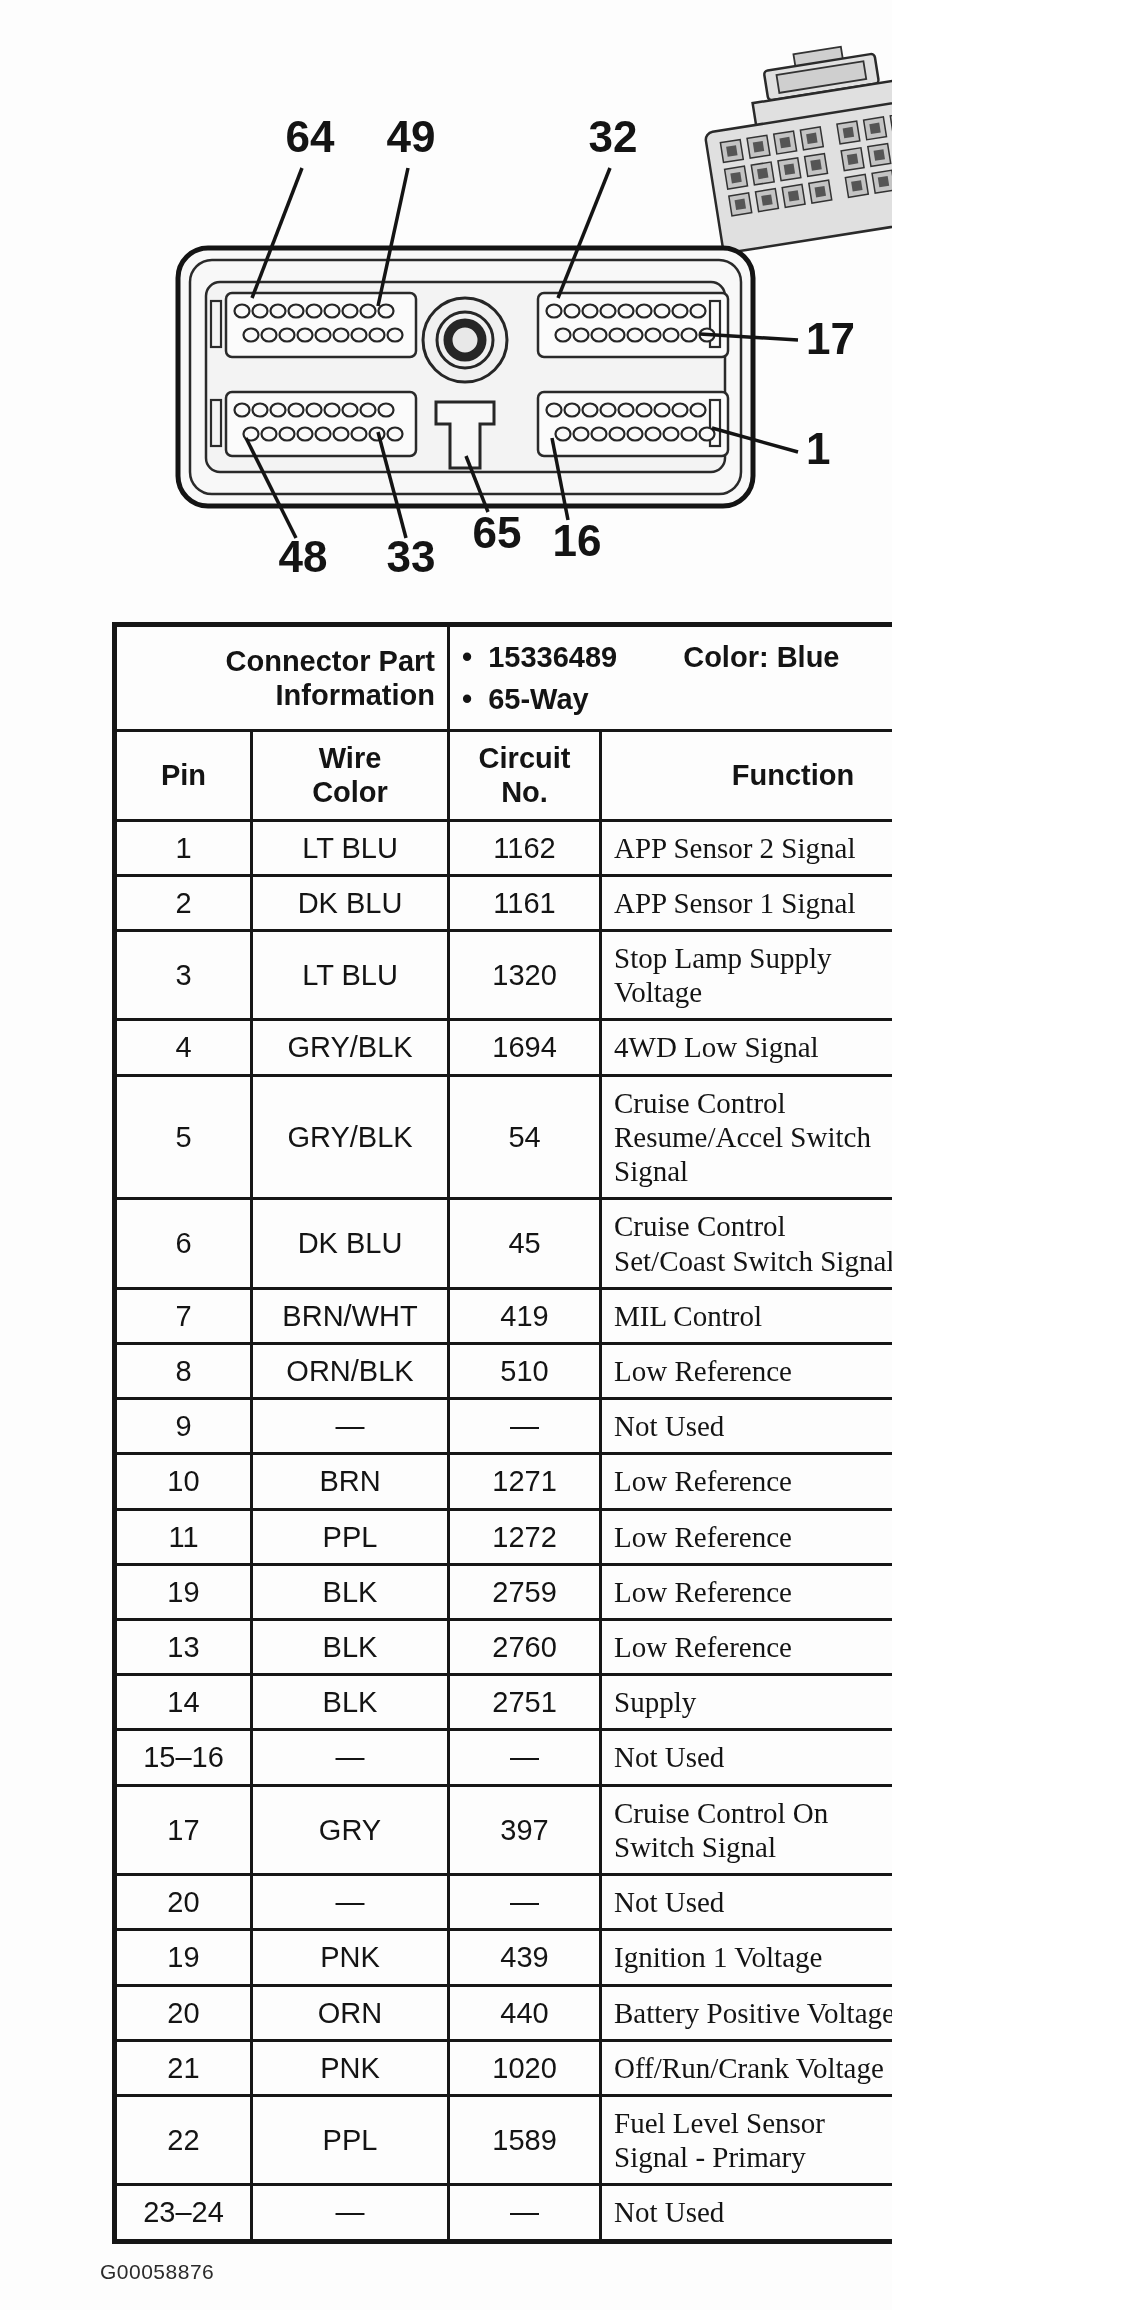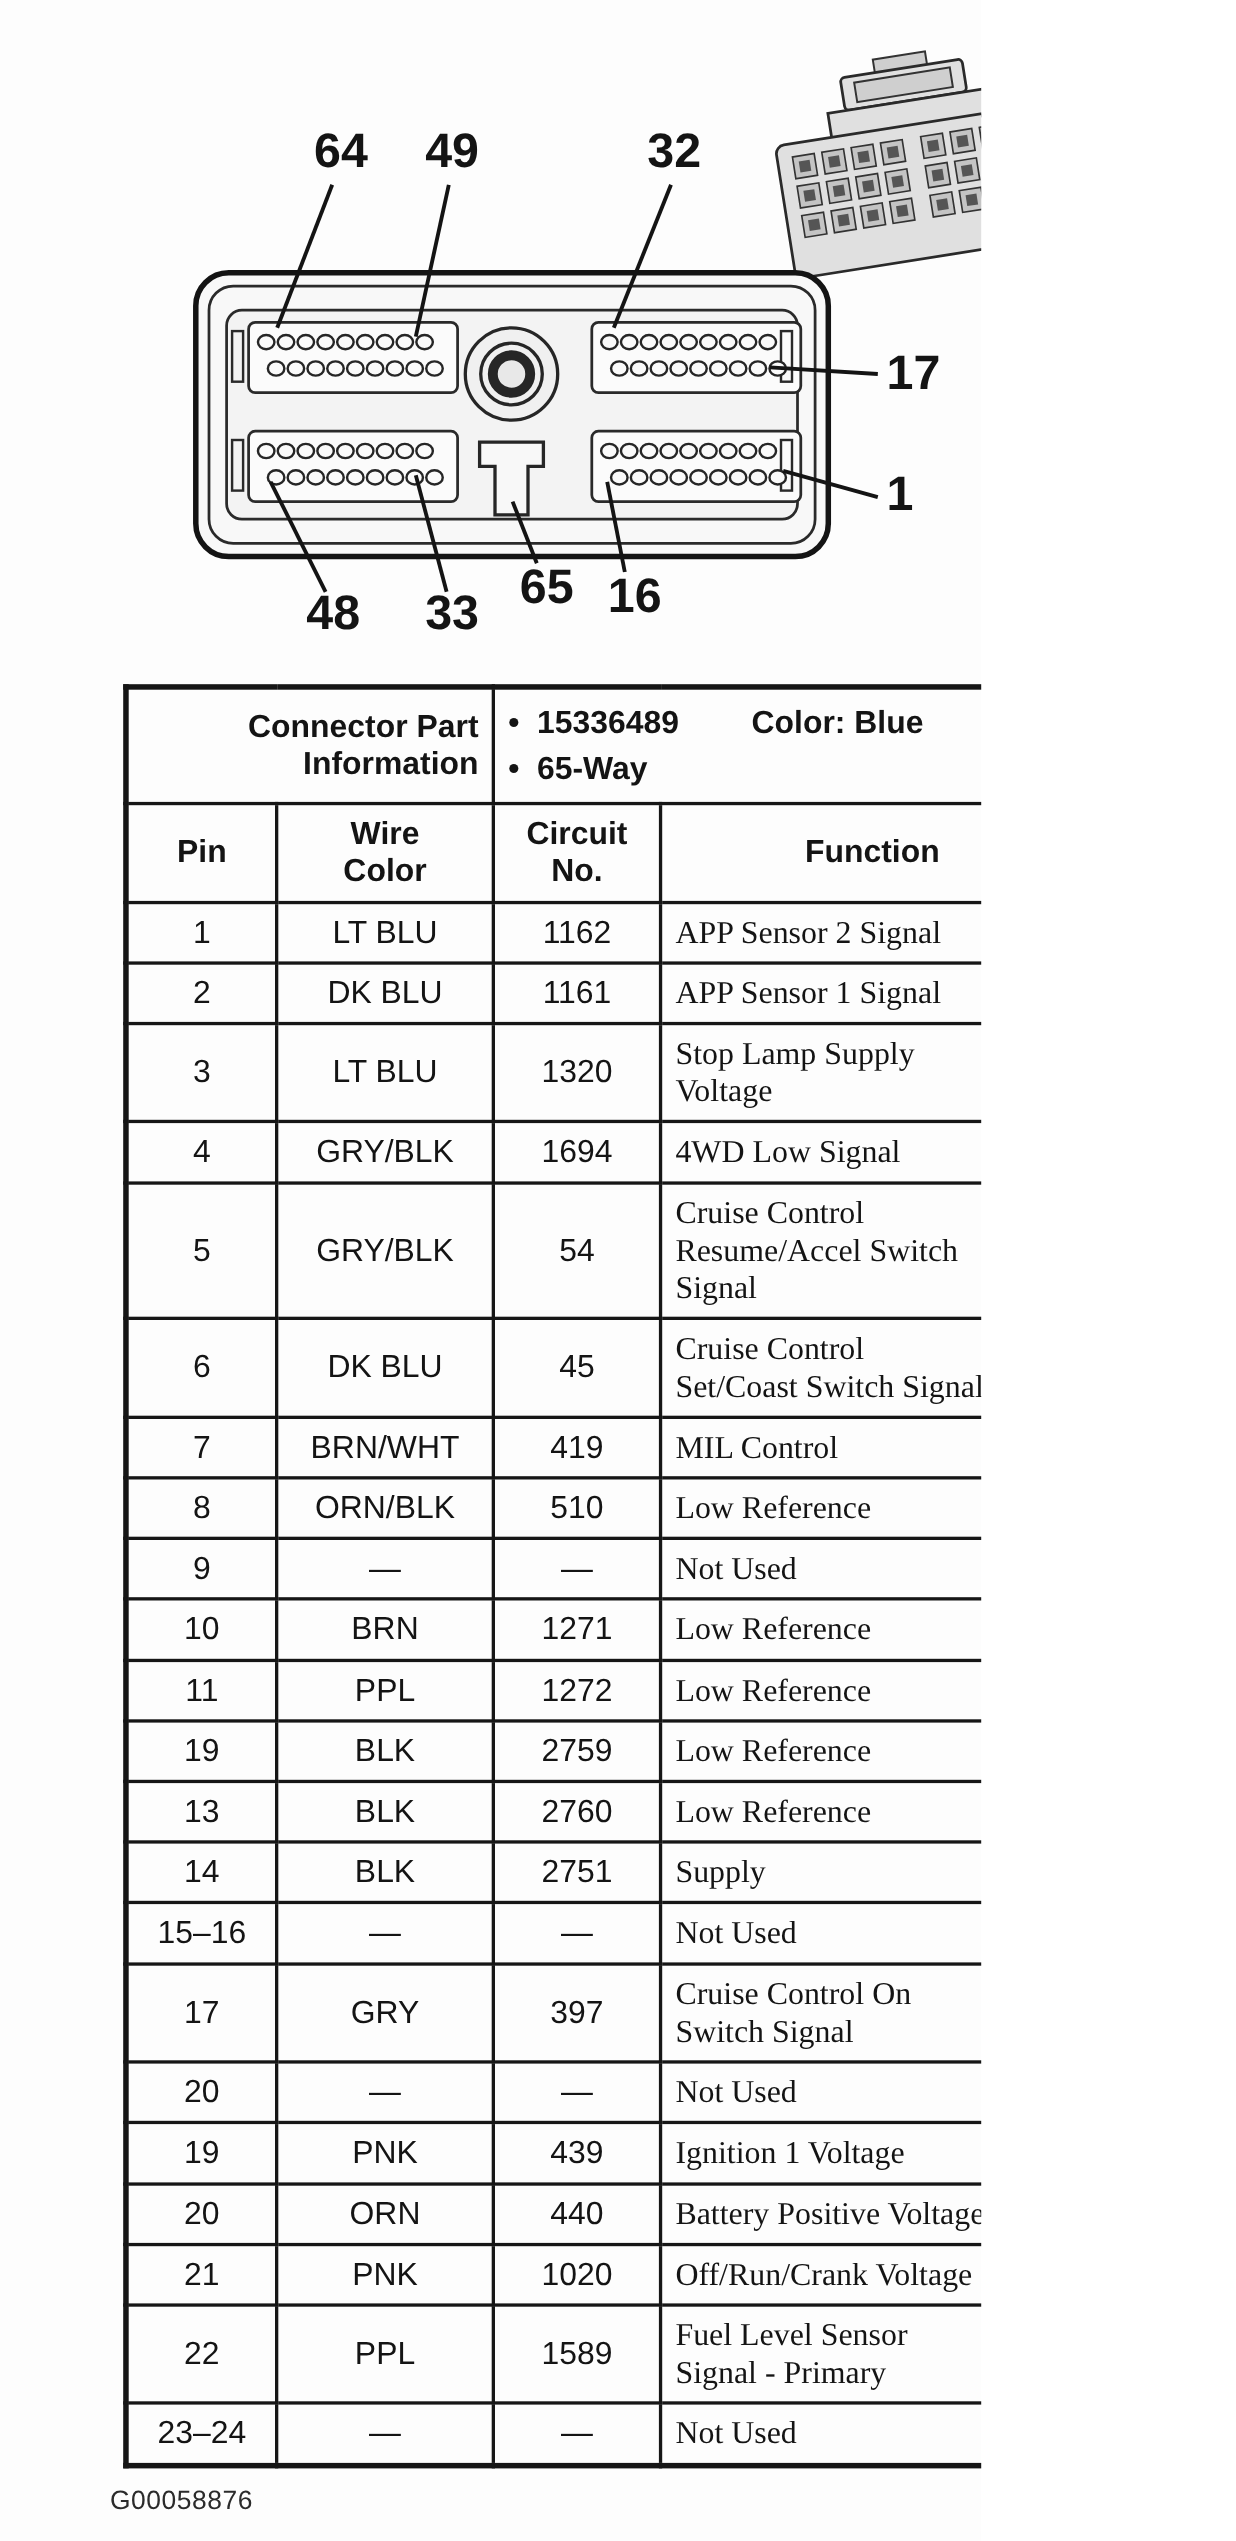--- a/index.html
+++ b/index.html
@@ -62,21 +62,21 @@
     vertical-align: bottom;
     white-space: pre-line;
     padding-bottom: 12px;
     font-size: 30px;
   }
   .c-pin, .c-color, .c-circuit { text-align: center; }
   .c-function { text-align: left; padding-left: 16px; white-space: pre-line; font-family: Liberation Serif, serif; }
   
   .figure-code {
     margin: 16px 0 0 100px;
-    font-size: 24px;
+    font-size: 21px;
     color: #2b2b2b;
     letter-spacing: 0.5px;
   }
 </style>
 </head>
 <body>
 
 <div class="page">
 
   <svg class="diagram-svg" width="1124" height="600" viewBox="0 0 1124 600">

